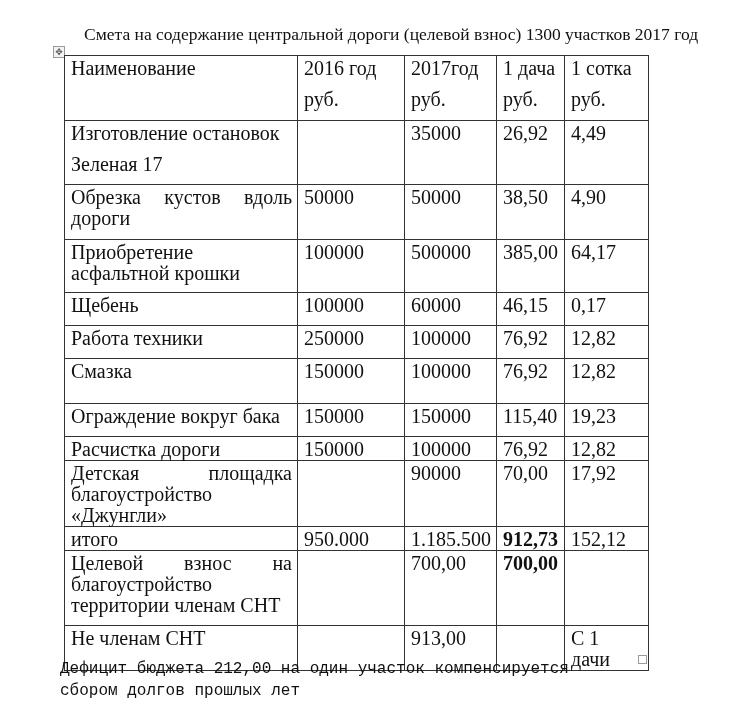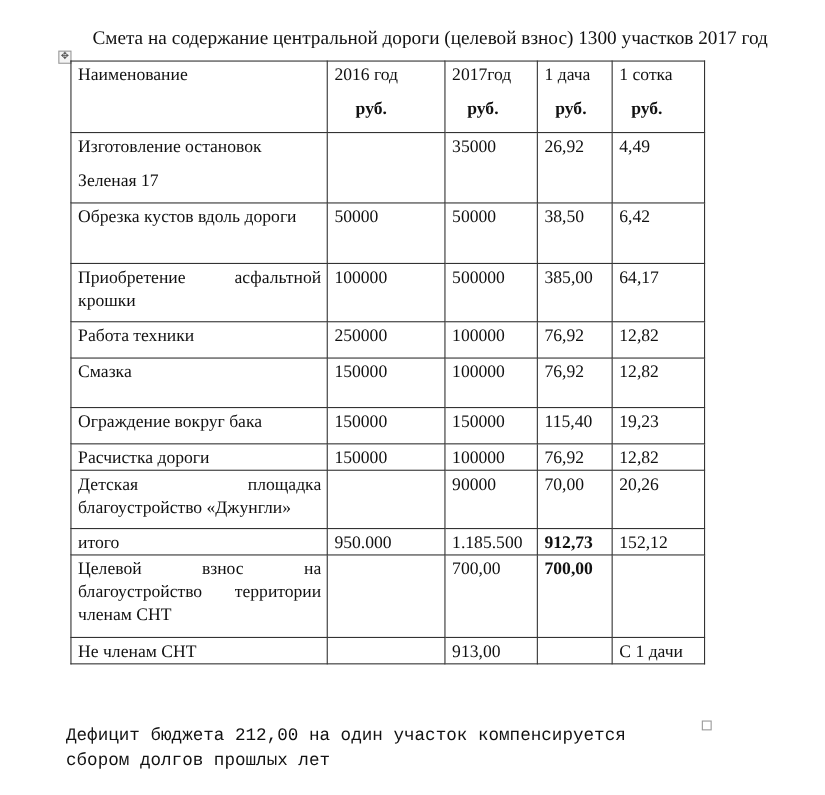--- a/index.html
+++ b/index.html
@@ -3,26 +3,26 @@
 <meta charset="utf-8">
 <style>
   html, body { margin: 0; padding: 0; background: #ffffff; }
   body { width: 750px; height: 723px; position: relative; overflow: hidden;
          font-family: "Liberation Serif", serif; color: #111; }
   .title { position: absolute; left: 84px; top: 24px; font-size: 17.5px; white-space: nowrap; }
   .move-handle { position: absolute; left: 53px; top: 46px; width: 10px; height: 10px;
                  border: 1px solid #9a9a9a; background: #f4f4f4; font-size: 9px; line-height: 10px;
                  text-align: center; color: #555; font-family: "DejaVu Sans", sans-serif; }
   table.smeta { position: absolute; left: 64px; top: 55px; border-collapse: collapse;
-                font-size: 16px; table-layout: fixed; }
+                font-size: 20px; table-layout: fixed; }
   table.smeta td { border: 1.5px solid #333; vertical-align: top; padding: 2px 5px 0 6px; line-height: 21px; }
   col.c0 { width: 233px; } col.c1 { width: 107px; } col.c2 { width: 84px; }
   col.c3 { width: 68px; } col.c4 { width: 84px; }
   .hdr td { height: 62px; }
-  .hdr .unit { display: block; text-align: center; padding-right: 14px; margin-top: 10px; font-weight: bold; }
+  .hdr .unit { display: block; text-align: left; padding-right: 14px; margin-top: 10px; }
   .hdr .unit.u0 { padding-right: 28px; }
   .hdr .unit.u1 { padding-right: 16px; }
   .hdr .unit.u2 { padding-right: 8px; }
   .hdr .unit.u3 { padding-right: 22px; }
   .justify { text-align: justify; text-align-last: left; }
   .bold { font-weight: bold; }
   .right { }
   .spaced div + div { margin-top: 10px; }
   .footer { position: absolute; left: 60px; top: 658px; font-family: Liberation Mono, monospace;
             font-size: 16px; line-height: 22px; width: 575px; }
@@ -61,28 +61,35 @@
     <td></td>
     <td>35000</td>
     <td>26,92</td>
     <td>4,49</td>
   </tr>
   <tr style="height:55px">
     <td class="justify">Обрезка кустов вдоль дороги</td>
     <td>50000</td>
     <td>50000</td>
     <td>38,50</td>
-    <td>6,42</td>
+    <td>4,90</td>
   </tr>
   <tr style="height:53px">
     <td class="justify">Приобретение асфальтной крошки</td>
     <td>100000</td>
     <td>500000</td>
     <td>385,00</td>
     <td>64,17</td>
+  </tr>
+  <tr style="height:33px">
+    <td>Щебень</td>
+    <td>100000</td>
+    <td>60000</td>
+    <td>46,15</td>
+    <td>0,17</td>
   </tr>
   <tr style="height:33px">
     <td>Работа техники</td>
     <td>250000</td>
     <td>100000</td>
     <td>76,92</td>
     <td>12,82</td>
   </tr>
   <tr style="height:45px">
     <td>Смазка</td>
@@ -103,21 +110,21 @@
     <td>150000</td>
     <td>100000</td>
     <td>76,92</td>
     <td>12,82</td>
   </tr>
   <tr style="height:53px">
     <td class="justify">Детская площадка благоустройство «Джунгли»</td>
     <td></td>
     <td>90000</td>
     <td>70,00</td>
-    <td>20,26</td>
+    <td>17,92</td>
   </tr>
   <tr style="height:20px">
     <td>итого</td>
     <td>950.000</td>
     <td>1.185.500</td>
     <td class="bold">912,73</td>
     <td>152,12</td>
   </tr>
   <tr style="height:75px">
     <td class="justify">Целевой взнос на благоустройство территории членам СНТ</td>

